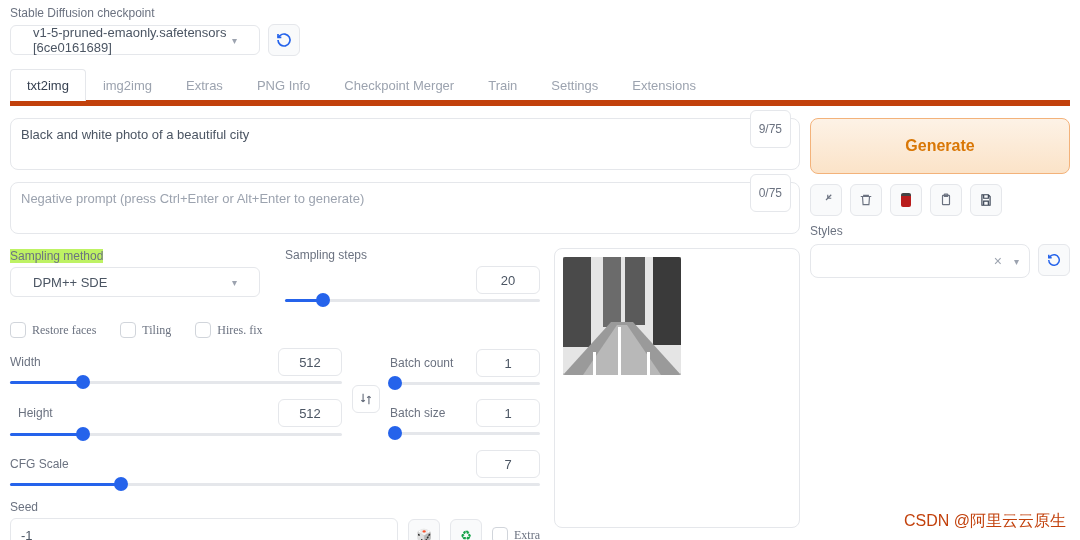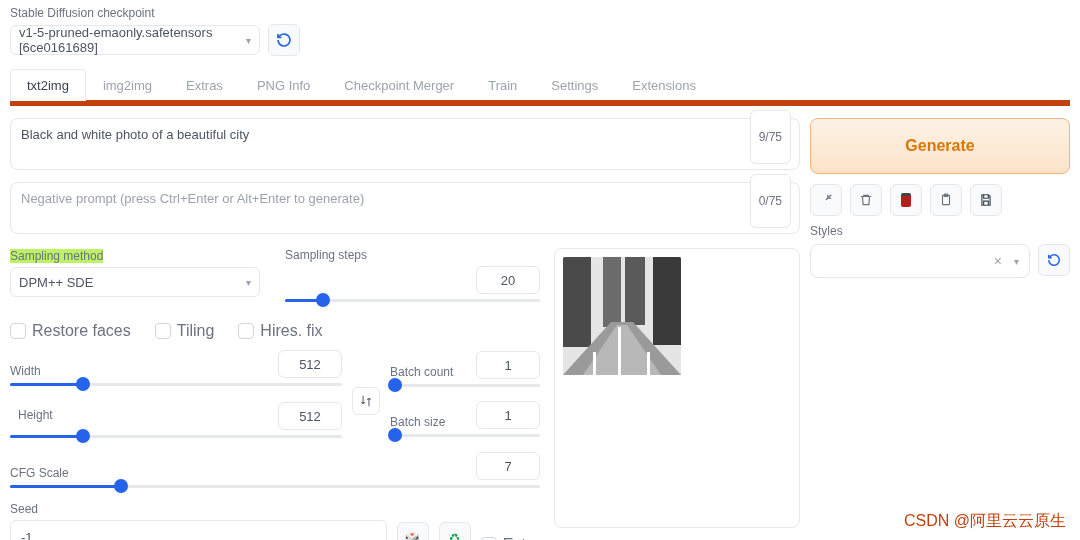--- a/index.html
+++ b/index.html
@@ -1,47 +1,47 @@
 <!DOCTYPE html>
 <html><head>
 <meta charset="utf-8">
 <style>
   * { box-sizing: border-box; margin: 0; padding: 0; }
   body { font-family: -apple-system, BlinkMacSystemFont, "Segoe UI", sans-serif; font-size: 13px; color: #4b5563; background: #fff; width: 1080px; height: 540px; overflow: hidden; }
   .top { padding: 6px 10px 0 10px; }
   .label { font-size: 12px; color: #6b7280; margin-bottom: 4px; display:block;}
   .row { display: flex; align-items: center; gap: 8px; }
-  .select-like { background:#fff; border:1px solid #e5e7eb; border-radius:6px; padding:6px 8px; height:30px; display:flex; align-items:center; min-width:80px; position:relative; }
+  .select-like { background:#fff; border:1px solid #e5e7eb; border-radius:6px; padding:6px 22px; height:30px; display:flex; align-items:center; min-width:80px; position:relative; }
   .select-like.wide { width: 250px; justify-content:space-between; }
   .caret::after { content:"▾"; font-size:10px; color:#9ca3af; margin-left:auto; }
   .iconbtn { width:32px; height:32px; border:1px solid #e5e7eb; background:#f9fafb; border-radius:6px; display:inline-flex; align-items:center; justify-content:center; cursor:pointer; }
   .tabs { display:flex; border-bottom:6px solid #c2410c; margin:12px 10px 0 10px; }
   .tab { padding:8px 16px; color:#9ca3af; cursor:pointer; border:1px solid transparent; border-bottom:none; border-radius:4px 4px 0 0; position:relative; top:1px;}
   .tab.active { color:#374151; border-color:#e5e7eb; background:#fff; }
   .main { display:flex; padding:0 10px; gap:10px; }
   .left { flex:1; min-width:0; }
   .right { width:260px; }
   .prompt-box { position:relative; background:#fff; border:1px solid #e5e7eb; border-radius:8px; padding:8px 10px; margin-top:12px; height:52px; }
   .prompt-box.neg { color:#9ca3af; }
-  .badge { position:absolute; top:-9px; right:8px; background:#fff; border:1px solid #e5e7eb; border-radius:6px; padding:19px 8px; font-size:12px; color:#6b7280; }
+  .badge { position:absolute; top:-9px; right:8px; background:#fff; border:1px solid #e5e7eb; border-radius:6px; padding:11px 8px; font-size:12px; color:#6b7280; }
   .generate { width:100%; height:56px; border-radius:8px; border:1px solid #f3b27a; background:linear-gradient(#fdf2e6,#fbe3c8); color:#d97706; font-weight:600; font-size:16px; cursor:pointer; margin-top:12px; }
   .iconrow { display:flex; gap:8px; margin-top:10px; }
   .styles-select { width:100%; height:34px; border:1px solid #e5e7eb; border-radius:8px; display:flex; align-items:center; padding:0 10px; gap:6px; margin-top:4px;}
   .styles-row { display:flex; gap:8px; margin-top:6px; align-items:stretch; }
   .styles-row .styles-select { margin-top:0; flex:1;}
   .params { display:flex; gap:20px; margin-top:14px; }
   .pcol { flex:1; min-width:0; }
   .field { margin-bottom:10px; }
-  .frow { display:flex; align-items:flex-end; gap:10px; }
+  .frow { display:flex; align-items:center; gap:10px; }
   .numbox { width:64px; height:28px; border:1px solid #e5e7eb; border-radius:6px; text-align:center; display:flex; align-items:center; justify-content:center; background:#fff; }
   .slider { flex:1; height:12px; position:relative; }
   .slider .track { position:absolute; top:5px; left:0; right:0; height:3px; background:#e5e7eb; border-radius:2px; }
   .slider .fill { position:absolute; top:5px; left:0; height:3px; background:#2563eb; border-radius:2px; }
   .slider .thumb { position:absolute; top:-1px; width:14px; height:14px; border-radius:50%; background:#2563eb; margin-left:-7px; }
-  .chk { display:flex; align-items:center; gap:6px; font-size:16px; color:#6b7280; }
+  .chk { display:flex; align-items:center; gap:6px; font-size:12px; color:#6b7280;font-family:Liberation Serif, serif; }
   .chkbox { width:16px; height:16px; border:1px solid #d1d5db; border-radius:4px; }
   .swapbtn { width:28px; height:28px; border:1px solid #e5e7eb; border-radius:6px; display:flex; align-items:center; justify-content:center; align-self:center; }
   .seed-input { flex:1; height:34px; border:1px solid #e5e7eb; border-radius:6px; padding:0 10px; display:flex; align-items:center; }
   .output-panel { border:1px solid #e5e7eb; border-radius:8px; padding:8px; margin-top:14px; min-height:280px; }
   .thumb-img { width:118px; height:118px; background:#333; border-radius:2px; overflow:hidden; }
   .highlight { background:#bef264; }
   .x { color:#9ca3af; font-size:14px; margin-left:auto;}
   .watermark { position:fixed; right:14px; bottom:8px; color:#c2410c; font-size:16px; }
   .sampling-row .numbox { margin-left:auto; }
   .dimstack { display:flex; gap:10px; align-items:center; }

